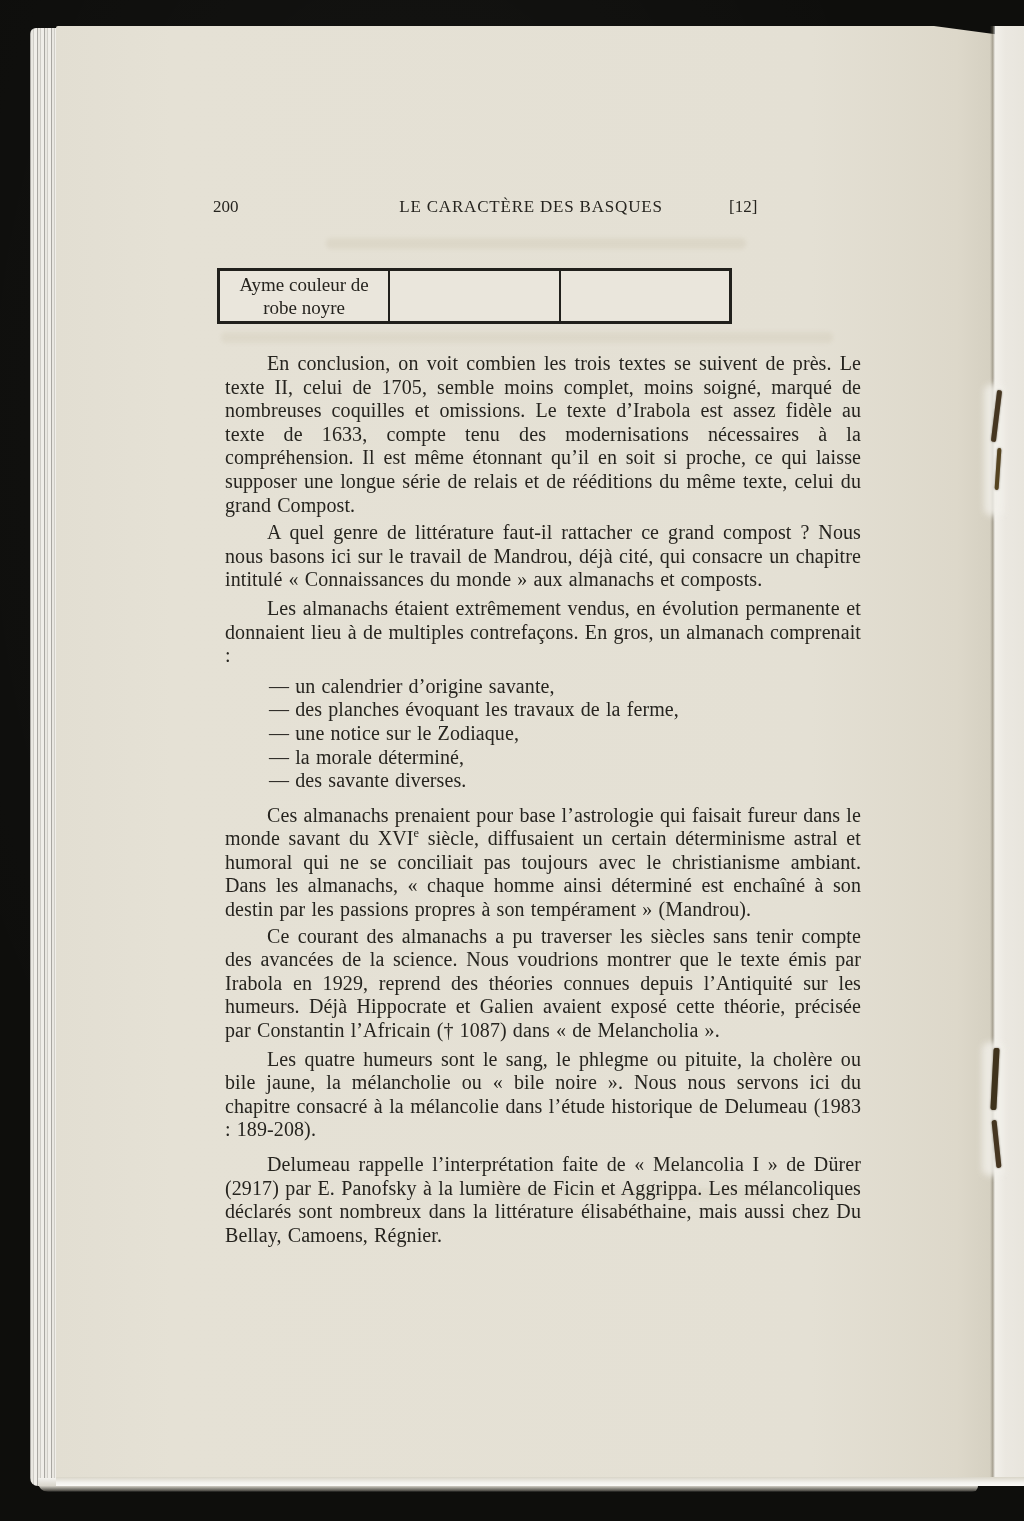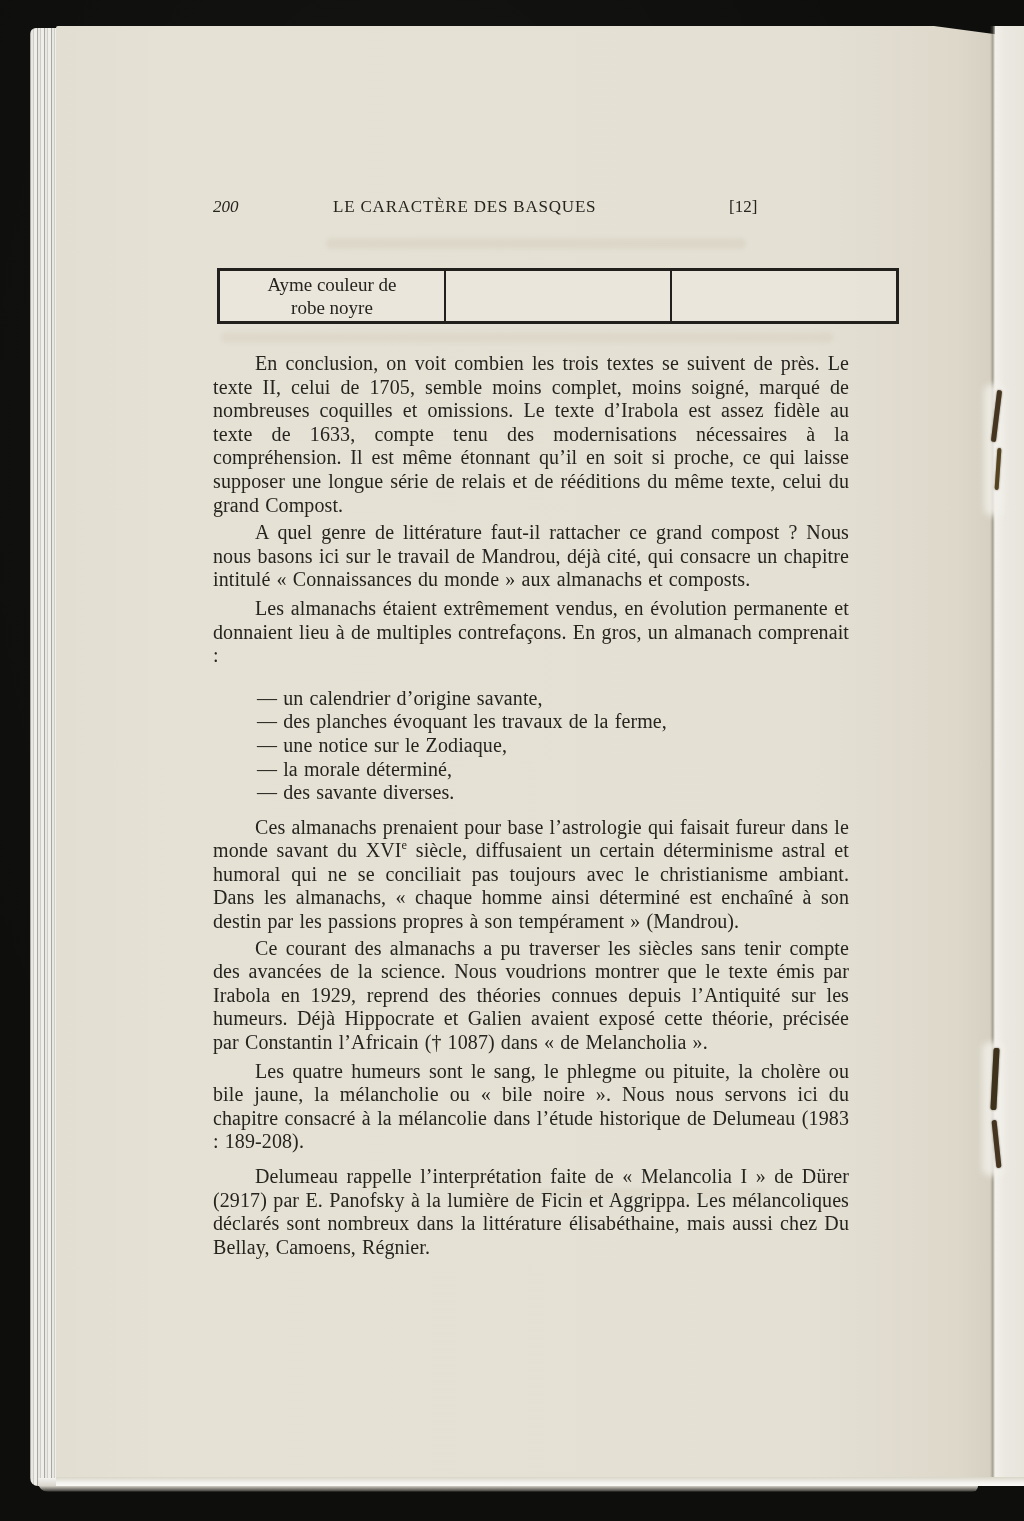--- a/index.html
+++ b/index.html
@@ -117,31 +117,32 @@
   }
   .running-header {
     position: absolute;
     top: 171px;
     left: 0;
     width: 100%;
     font-size: 17px;
     display: flex;
     align-items: baseline;
   }
-  .running-header .pg-num { width: 120px; font-style: italic; }
+  .running-header .pg-num { width: 120px; }
   .running-header .title {
     flex: 1;
+    text-align: center;
     letter-spacing: 0.8px;
   }
   .running-header .ref { width: 120px; text-align: left; }
   .ref-table {
     position: absolute;
     top: 242px;
     left: 4px;
-    width: 682px;
+    width: 515px;
     height: 56px;
     border: 3px solid #21201c;
     box-sizing: border-box;
     display: flex;
     background: rgba(250,249,244,0.25);
   }
   .ref-table .cell {
     flex: 1;
     border-right: 2px solid #21201c;
     display: flex;
@@ -149,35 +150,35 @@
     justify-content: center;
     align-items: center;
     font-size: 19px;
     line-height: 23px;
     text-align: center;
   }
   .ref-table .cell:last-child { border-right: none; }
   .body-text {
     position: absolute;
     top: 326px;
-    left: 0;
+    left: 12px;
     width: 636px;
     font-size: 20px;
     line-height: 23.6px;
     text-align: justify;
     word-spacing: 1px;
     letter-spacing: 0.1px;
   }
   .body-text p {
     margin: 0;
     text-indent: 42px;
   }
   .p2 { margin-top: 4px !important; }
   .p3 { margin-top: 5px !important; }
-  .list { margin-top: 19px; }
+  .list { margin-top: 7px; }
   .list-item {
     text-indent: 44px;
     text-align: justify;
   }
   .list-item.wrap-item { margin-top: 4px; margin-bottom: 3px; }
   .p4 { margin-top: 11px !important; }
   .p5 { margin-top: 3px !important; }
   .p6 { margin-top: 5px !important; }
   .p7 { margin-top: 11px !important; }
   sup.ordinal {

